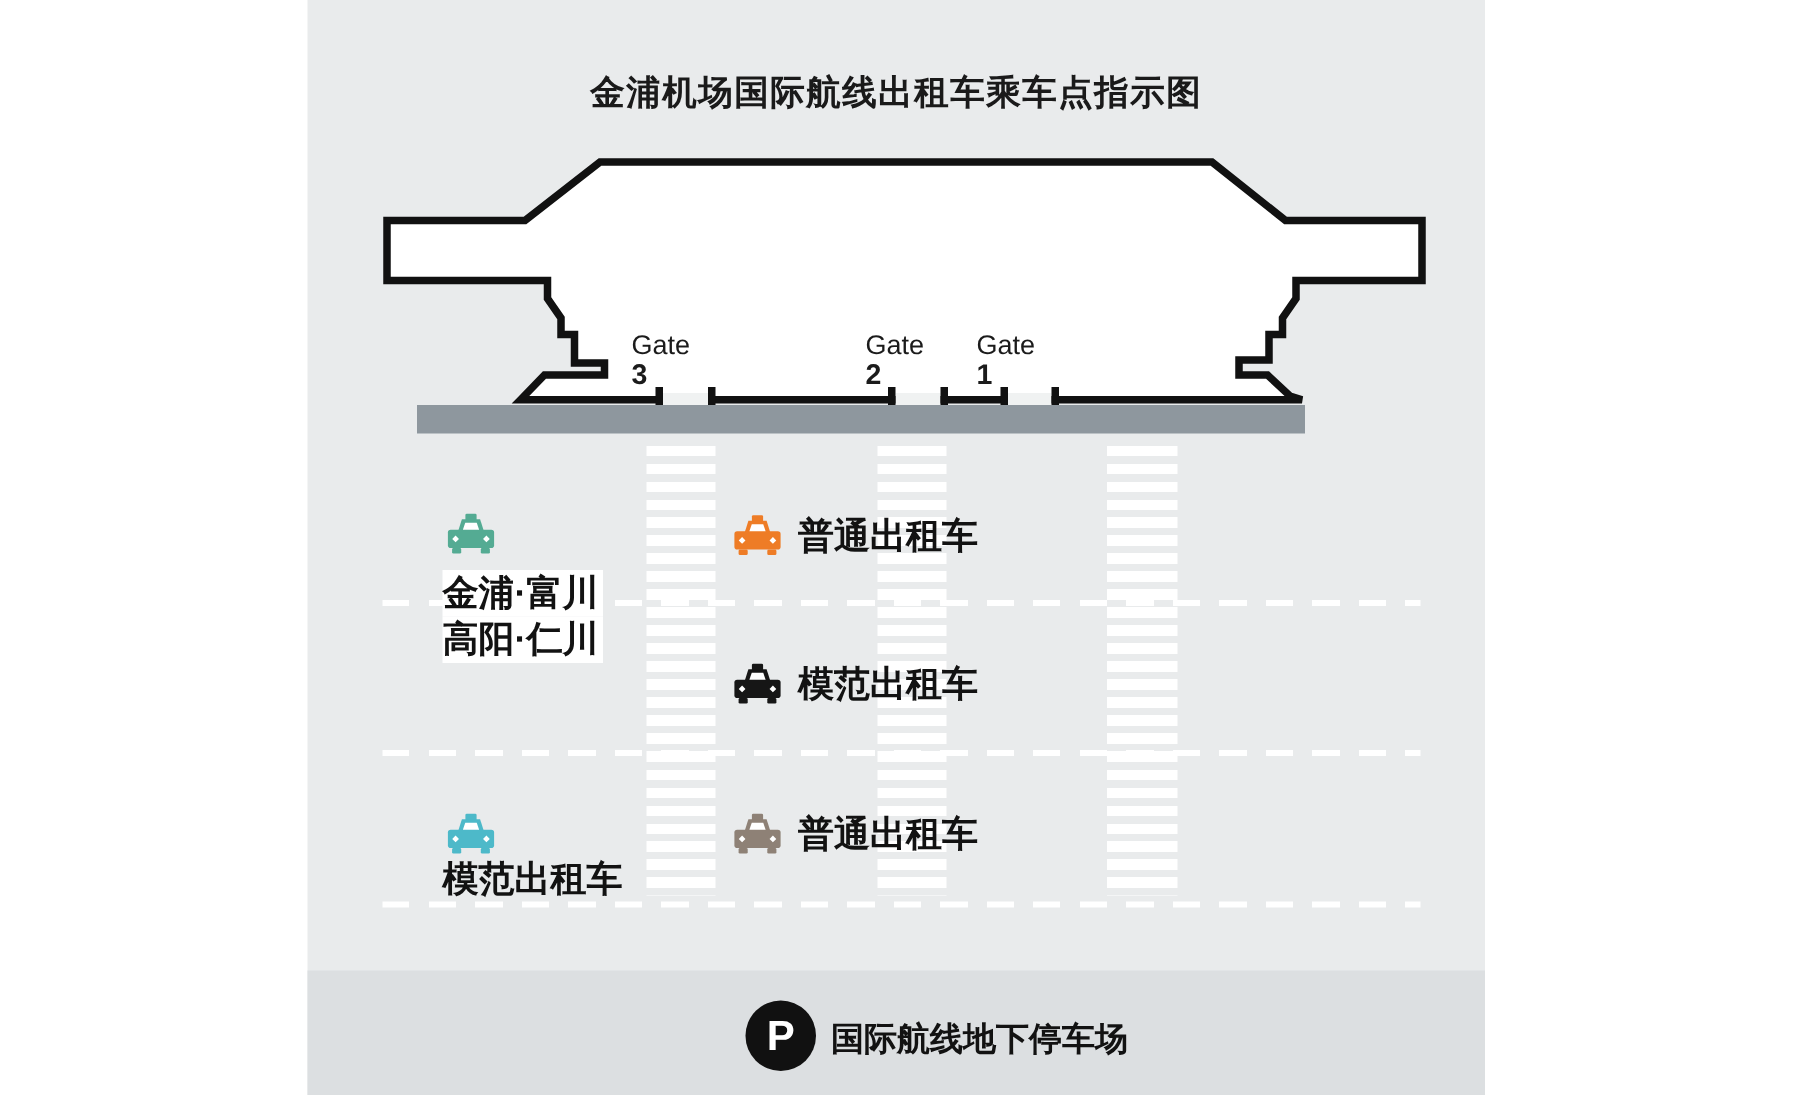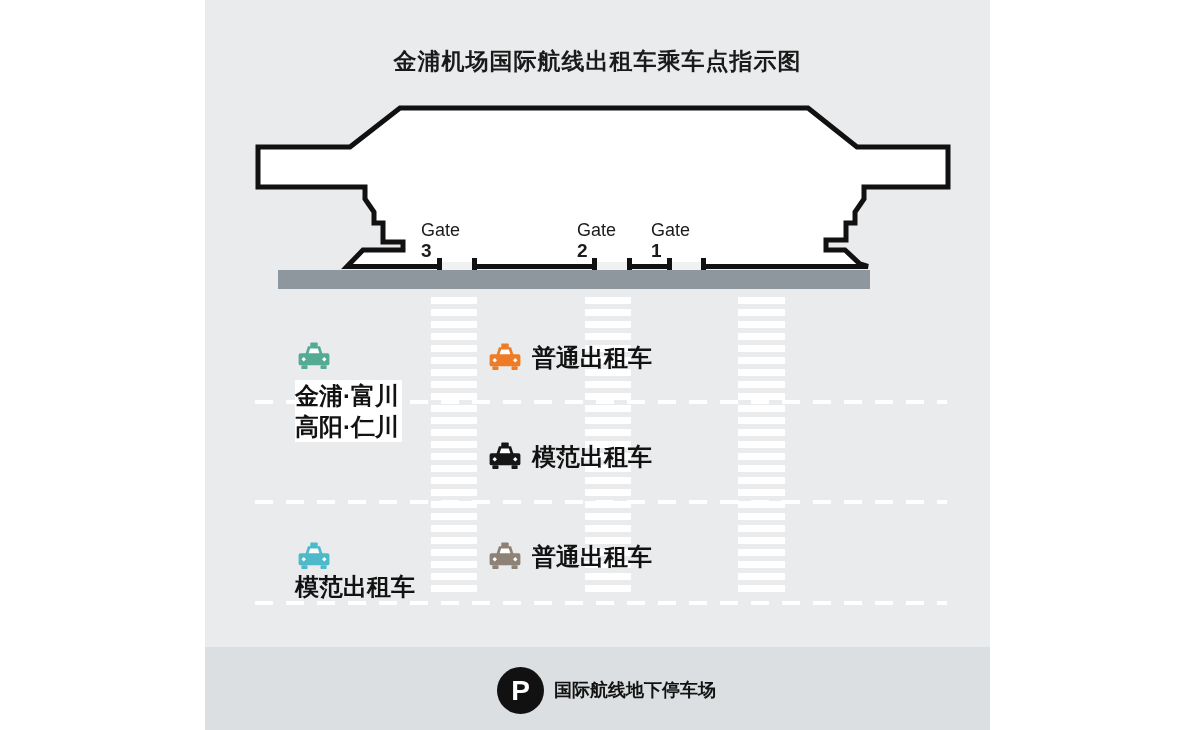--- a/index.html
+++ b/index.html
@@ -41,21 +41,21 @@
   .label-orange{ left:327px; top:346px; }
   .icon-black  { left:283px; top:442px; }
   .label-black { left:327px; top:445px; }
   .icon-taupe  { left:283px; top:542px; }
   .label-taupe { left:327px; top:545px; }
 
   .footer-strip { position:absolute; left:0; top:647px; width:785px; height:83px; background:#dcdfe1; }
   .p-badge { position:absolute; left:292px; top:20px; width:47px; height:47px; border-radius:50%;
              background:#111111; color:#ffffff; font-size:28px; font-weight:700;
              display:flex; align-items:center; justify-content:center; }
-  .footer-label { position:absolute; left:349px; top:31px; font-size:18px; font-weight:700; color:#121212; }
+  .footer-label { position:absolute; left:349px; top:31px; font-size:22px; font-weight:700; color:#121212; }
 </style>
 </head>
 <body>
 
 <div class="stage">
   <div class="panel">
 
     <div class="title">金浦机场国际航线出租车乘车点指示图</div>
 
     <svg class="terminal-svg" viewBox="205 0 785 300" xmlns="http://www.w3.org/2000/svg">

